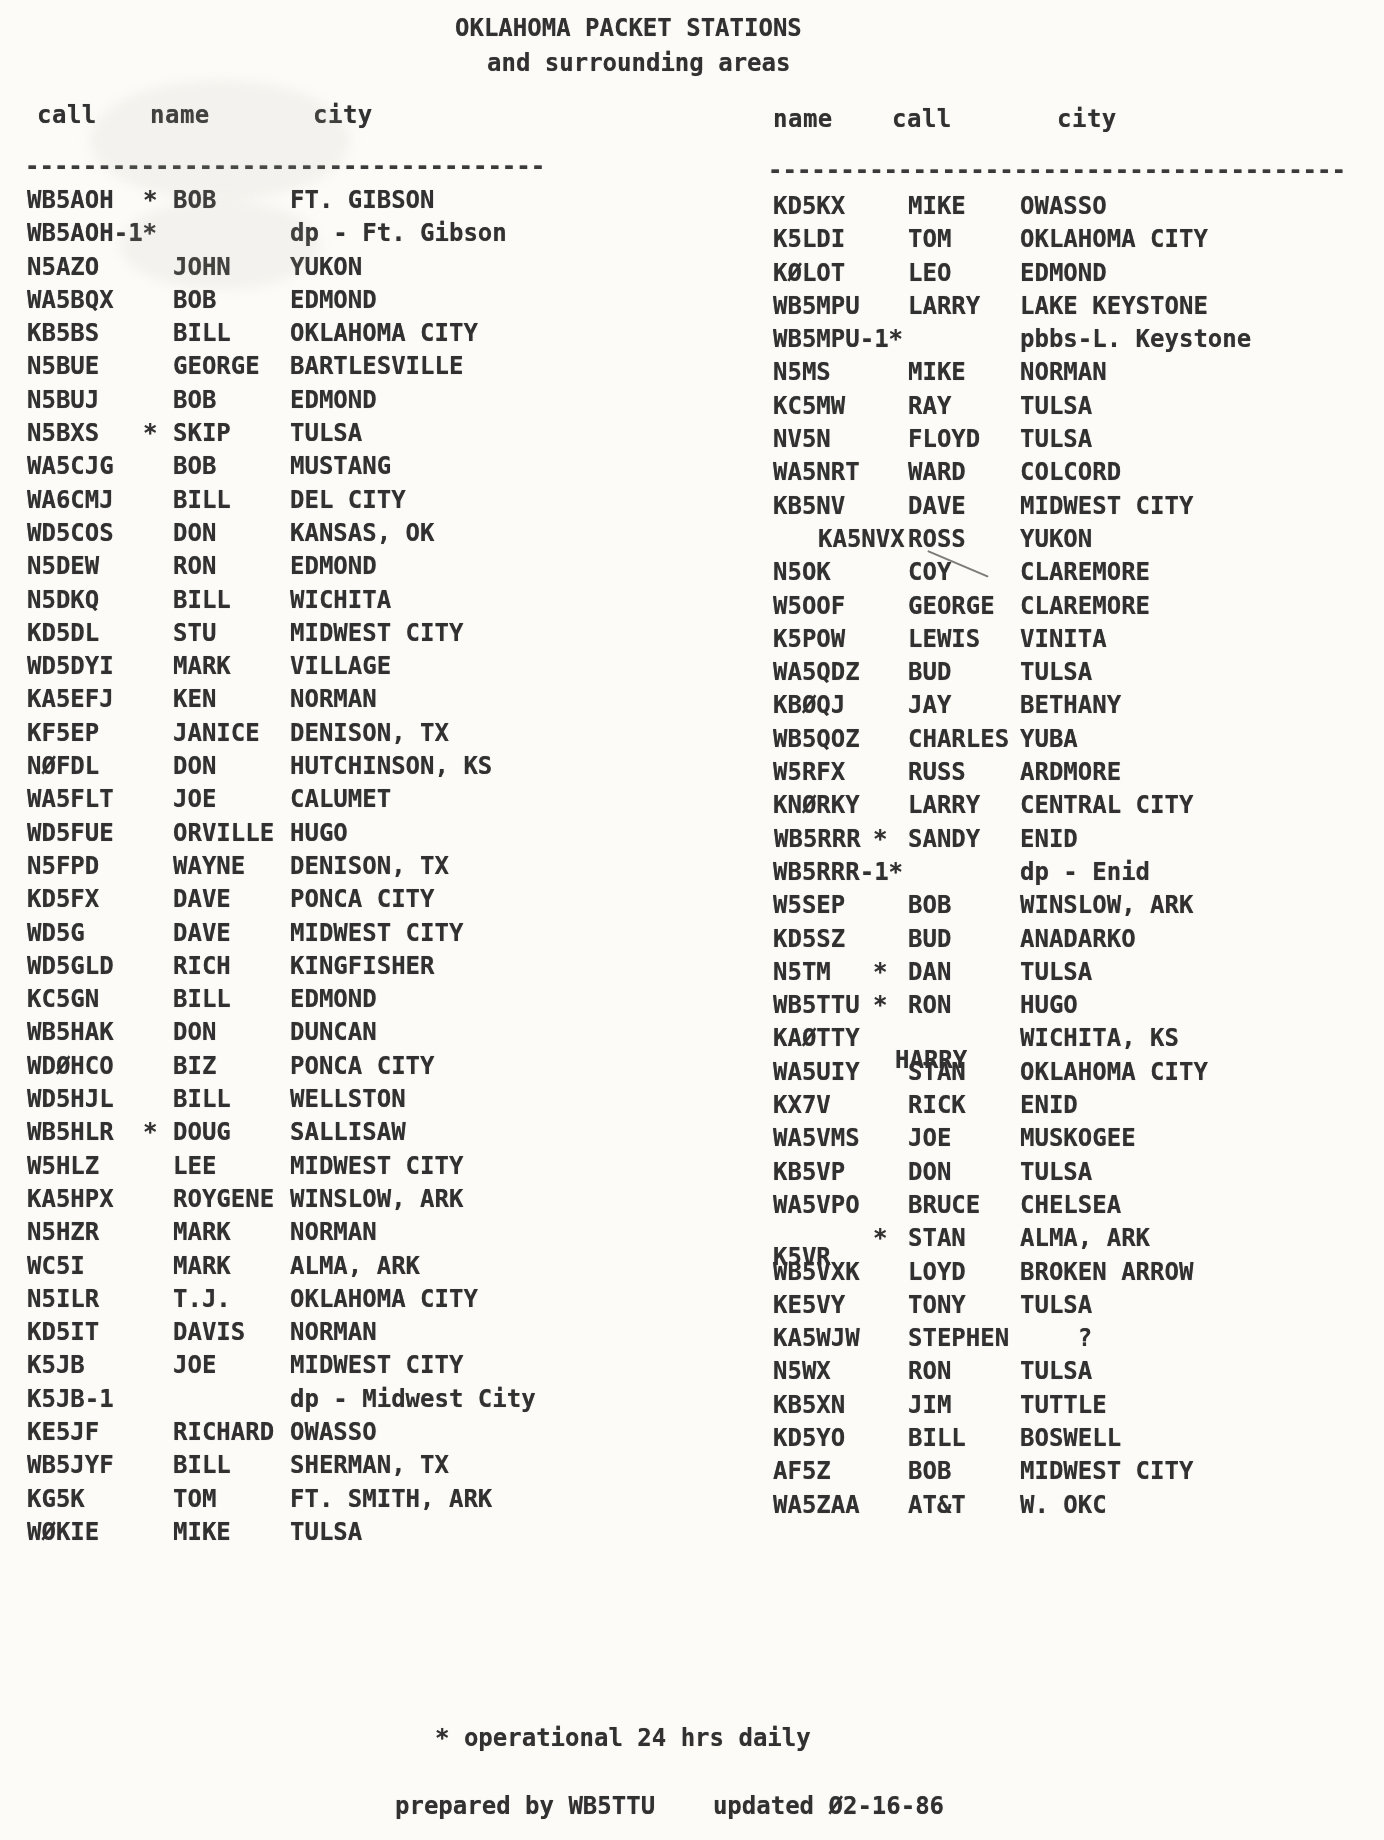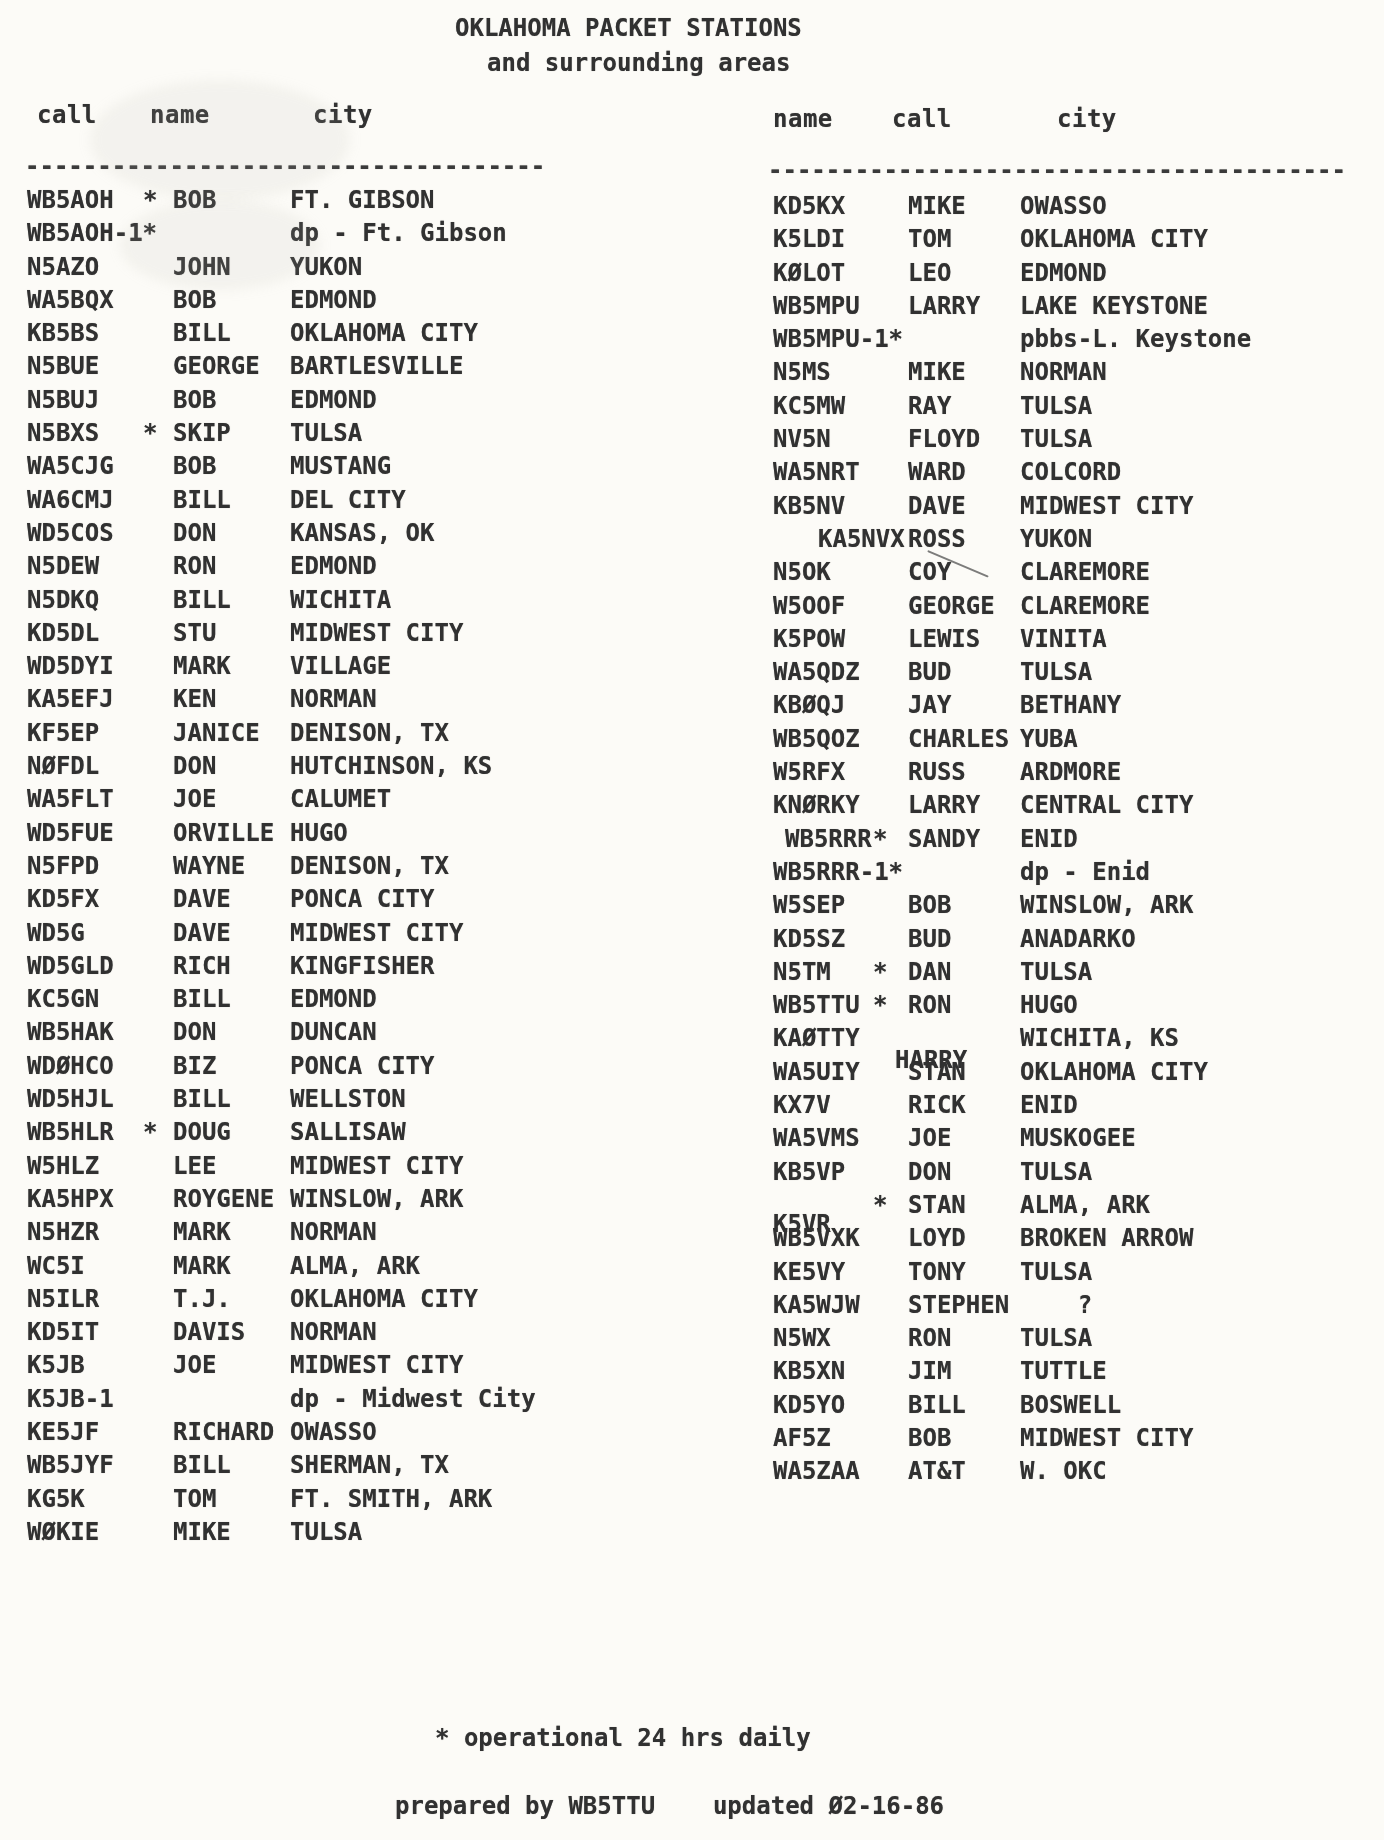--- a/index.html
+++ b/index.html
@@ -115,31 +115,32 @@
       <div class="row"><span class="cell" style="left: 0px;">KB5NV</span><span class="cell" style="left: 135px;">DAVE</span><span class="cell" style="left: 247px;">MIDWEST CITY</span></div>
       <div class="row"><span class="cell" style="left: 0px; margin-left: 45px;">KA5NVX</span><span class="cell" style="left: 135px;">ROSS</span><span class="cell" style="left: 247px;">YUKON</span></div>
       <div class="row"><span class="cell" style="left: 0px;">N5OK</span><span class="cell" style="left: 135px;">COY</span><span class="cell" style="left: 247px;">CLAREMORE</span></div>
       <div class="row"><span class="cell" style="left: 0px;">W5OOF</span><span class="cell" style="left: 135px;">GEORGE</span><span class="cell" style="left: 247px;">CLAREMORE</span></div>
       <div class="row"><span class="cell" style="left: 0px;">K5POW</span><span class="cell" style="left: 135px;">LEWIS</span><span class="cell" style="left: 247px;">VINITA</span></div>
       <div class="row"><span class="cell" style="left: 0px;">WA5QDZ</span><span class="cell" style="left: 135px;">BUD</span><span class="cell" style="left: 247px;">TULSA</span></div>
       <div class="row"><span class="cell" style="left: 0px;">KBØQJ</span><span class="cell" style="left: 135px;">JAY</span><span class="cell" style="left: 247px;">BETHANY</span></div>
       <div class="row"><span class="cell" style="left: 0px;">WB5QOZ</span><span class="cell" style="left: 135px;">CHARLES</span><span class="cell" style="left: 247px;">YUBA</span></div>
       <div class="row"><span class="cell" style="left: 0px;">W5RFX</span><span class="cell" style="left: 135px;">RUSS</span><span class="cell" style="left: 247px;">ARDMORE</span></div>
       <div class="row"><span class="cell" style="left: 0px;">KNØRKY</span><span class="cell" style="left: 135px;">LARRY</span><span class="cell" style="left: 247px;">CENTRAL CITY</span></div>
-      <div class="row"><span class="cell" style="left: 12px;">WB5RRR</span><span class="cell" style="left: 100px;">*</span><span class="cell" style="left: 135px;">SANDY</span><span class="cell" style="left: 247px;">ENID</span></div>
+      <div class="row"><span class="cell" style="left: 1px;">WB5RRR</span><span class="cell" style="left: 100px;">*</span><span class="cell" style="left: 135px;">SANDY</span><span class="cell" style="left: 247px;">ENID</span></div>
       <div class="row"><span class="cell" style="left: 0px;">WB5RRR-1*</span><span class="cell" style="left: 247px;">dp - Enid</span></div>
       <div class="row"><span class="cell" style="left: 0px;">W5SEP</span><span class="cell" style="left: 135px;">BOB</span><span class="cell" style="left: 247px;">WINSLOW, ARK</span></div>
       <div class="row"><span class="cell" style="left: 0px;">KD5SZ</span><span class="cell" style="left: 135px;">BUD</span><span class="cell" style="left: 247px;">ANADARKO</span></div>
       <div class="row"><span class="cell" style="left: 0px;">N5TM</span><span class="cell" style="left: 100px;">*</span><span class="cell" style="left: 135px;">DAN</span><span class="cell" style="left: 247px;">TULSA</span></div>
       <div class="row"><span class="cell" style="left: 0px;">WB5TTU</span><span class="cell" style="left: 100px;">*</span><span class="cell" style="left: 135px;">RON</span><span class="cell" style="left: 247px;">HUGO</span></div>
       <div class="row"><span class="cell" style="left: 0px;">KAØTTY</span><span class="cell" style="left: 122px; margin-top: 22px;">HARRY</span><span class="cell" style="left: 247px;">WICHITA, KS</span></div>
       <div class="row"><span class="cell" style="left: 0px;">WA5UIY</span><span class="cell" style="left: 135px;">STAN</span><span class="cell" style="left: 247px;">OKLAHOMA CITY</span></div>
       <div class="row"><span class="cell" style="left: 0px;">KX7V</span><span class="cell" style="left: 135px;">RICK</span><span class="cell" style="left: 247px;">ENID</span></div>
       <div class="row"><span class="cell" style="left: 0px;">WA5VMS</span><span class="cell" style="left: 135px;">JOE</span><span class="cell" style="left: 247px;">MUSKOGEE</span></div>
       <div class="row"><span class="cell" style="left: 0px;">KB5VP</span><span class="cell" style="left: 135px;">DON</span><span class="cell" style="left: 247px;">TULSA</span></div>
+      <div class="row"><span class="cell" style="left: 0px;">WA5VPO</span><span class="cell" style="left: 135px;">BRUCE</span><span class="cell" style="left: 247px;">CHELSEA</span></div>
       <div class="row"><span class="cell" style="left: 0px; margin-top: 19px;">K5VR</span><span class="cell" style="left: 100px;">*</span><span class="cell" style="left: 135px;">STAN</span><span class="cell" style="left: 247px;">ALMA, ARK</span></div>
       <div class="row"><span class="cell" style="left: 0px;">WB5VXK</span><span class="cell" style="left: 135px;">LOYD</span><span class="cell" style="left: 247px;">BROKEN ARROW</span></div>
       <div class="row"><span class="cell" style="left: 0px;">KE5VY</span><span class="cell" style="left: 135px;">TONY</span><span class="cell" style="left: 247px;">TULSA</span></div>
       <div class="row"><span class="cell" style="left: 0px;">KA5WJW</span><span class="cell" style="left: 135px;">STEPHEN</span><span class="cell" style="left: 247px;">    ?</span></div>
       <div class="row"><span class="cell" style="left: 0px;">N5WX</span><span class="cell" style="left: 135px;">RON</span><span class="cell" style="left: 247px;">TULSA</span></div>
       <div class="row"><span class="cell" style="left: 0px;">KB5XN</span><span class="cell" style="left: 135px;">JIM</span><span class="cell" style="left: 247px;">TUTTLE</span></div>
       <div class="row"><span class="cell" style="left: 0px;">KD5YO</span><span class="cell" style="left: 135px;">BILL</span><span class="cell" style="left: 247px;">BOSWELL</span></div>
       <div class="row"><span class="cell" style="left: 0px;">AF5Z</span><span class="cell" style="left: 135px;">BOB</span><span class="cell" style="left: 247px;">MIDWEST CITY</span></div>
       <div class="row"><span class="cell" style="left: 0px;">WA5ZAA</span><span class="cell" style="left: 135px;">AT&amp;T</span><span class="cell" style="left: 247px;">W. OKC</span></div>
     </div>

